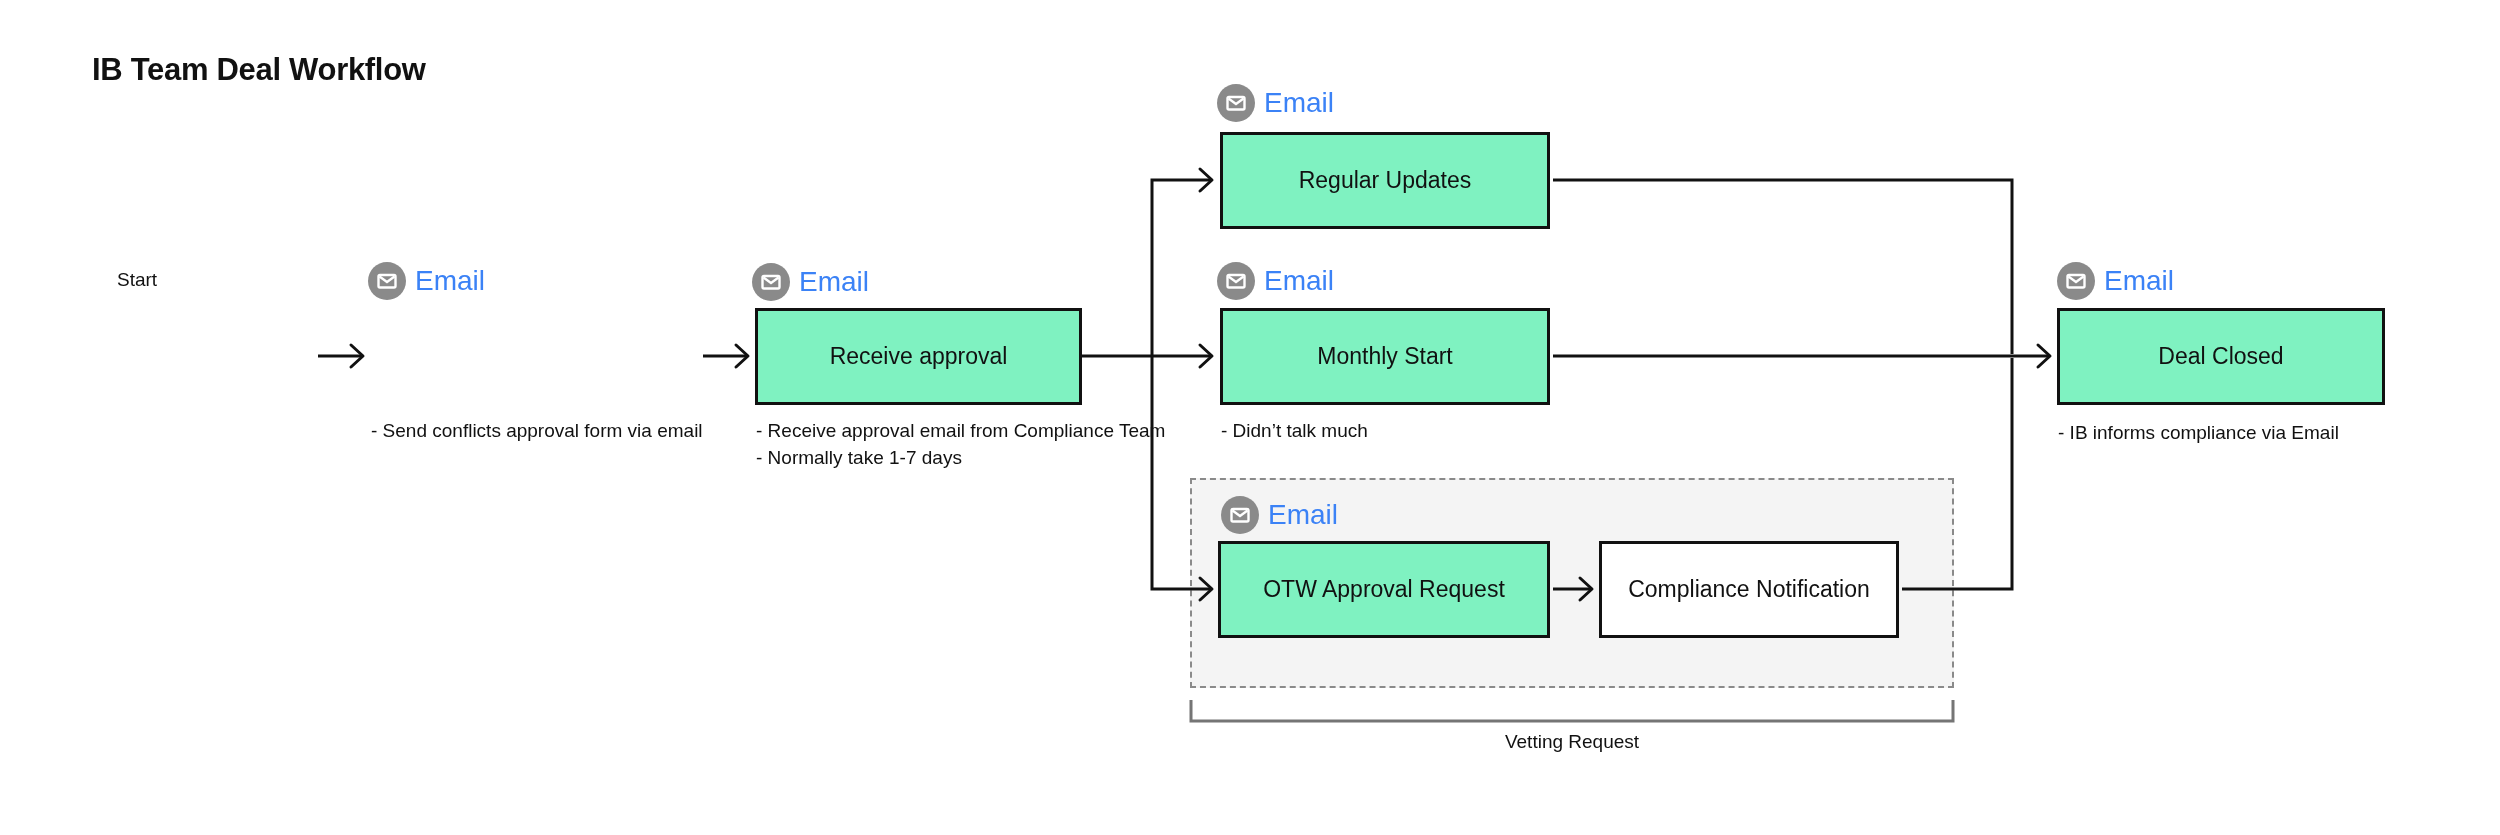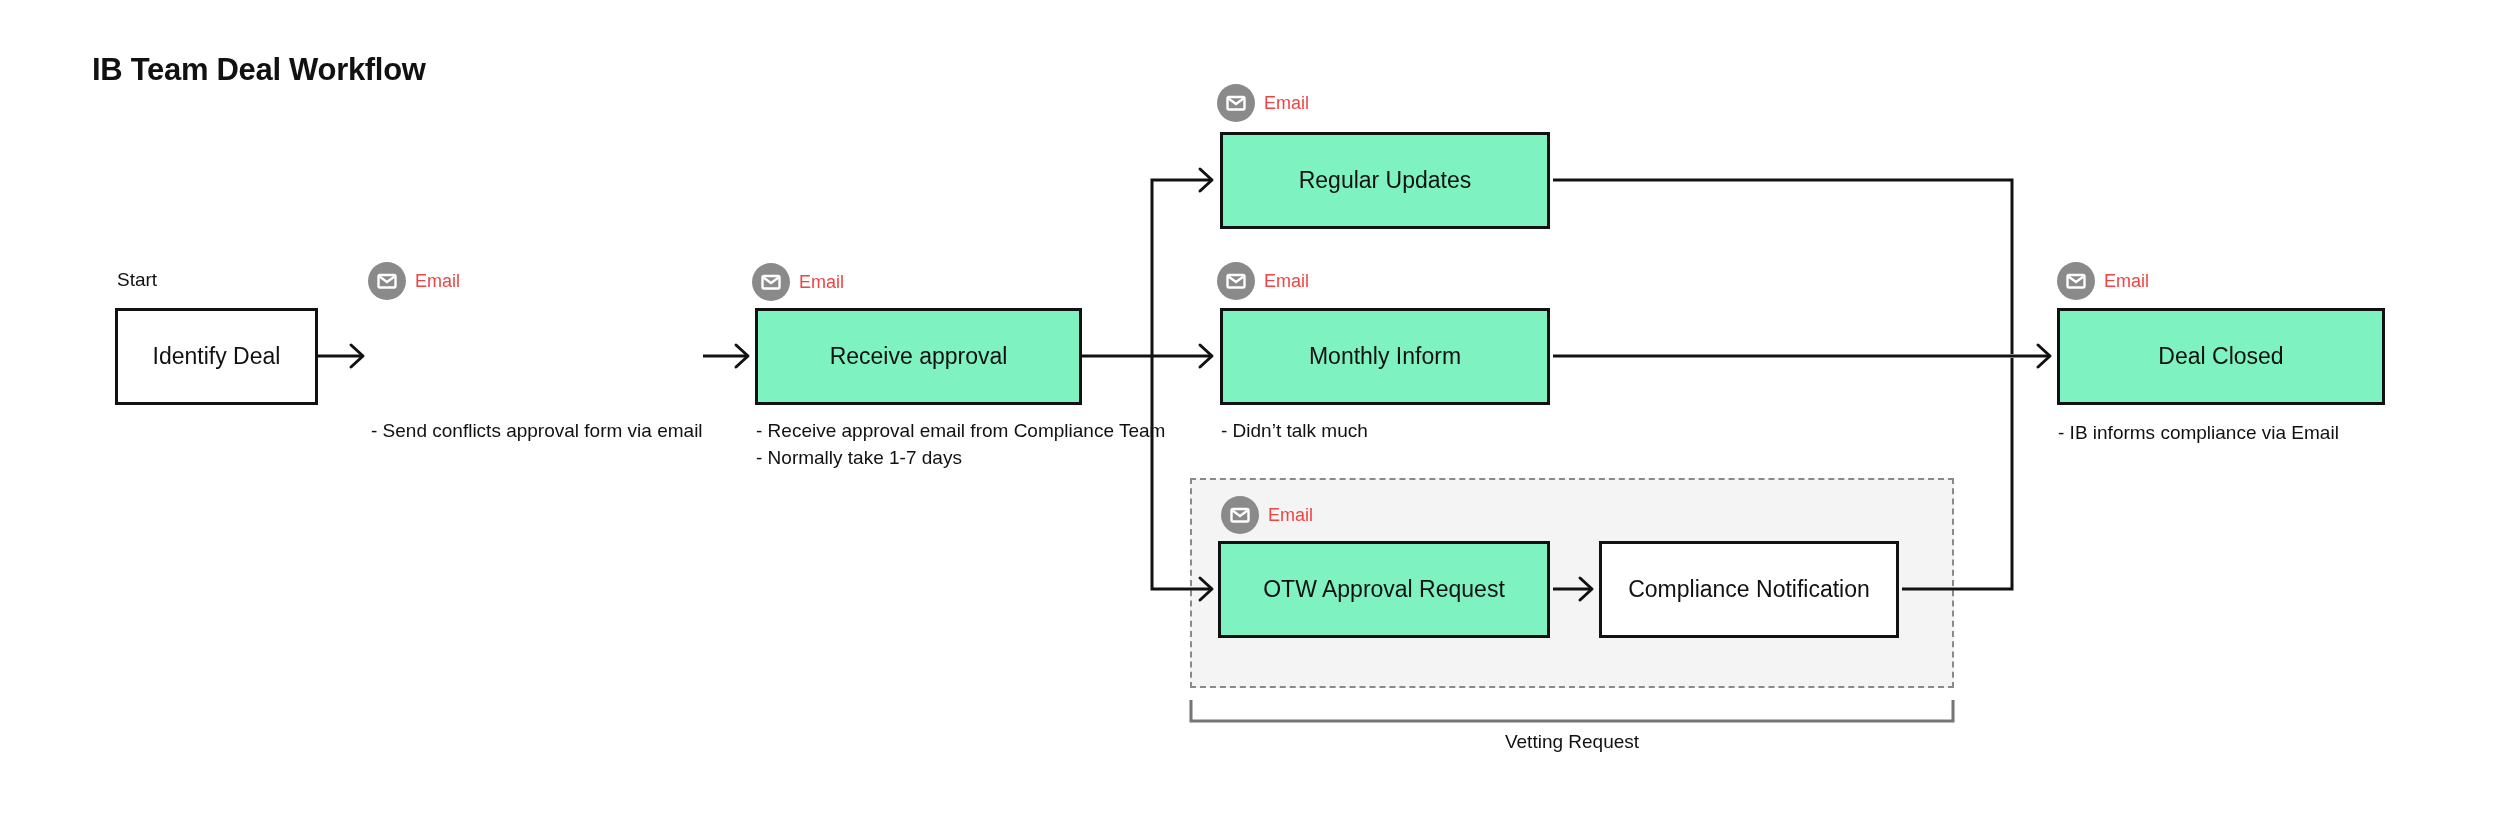--- a/index.html
+++ b/index.html
@@ -67,22 +67,22 @@
   .node.green { background: #7ff2c1; }
   
   .badge {
     position: absolute;
     display: flex;
     align-items: center;
     gap: 9px;
     z-index: 3;
   }
   .badge .badge-label {
-    font-size: 18px;
-    color: #ef4444;
+    font-size: 28px;
+    color: #3b82f6;
   }
   .note {
     position: absolute;
     font-size: 19px;
     line-height: 27px;
     color: #111111;
     z-index: 3;
     white-space: nowrap;
   }
   .vetting-label {
@@ -119,35 +119,32 @@
       <path d="M1553,180 H2012 V354"></path>
       <path d="M1553,356 H2050" marker-end="url(#arrow)"></path>
       <path d="M1553,589 H1592" marker-end="url(#arrow)"></path>
       <path d="M1902,589 H2012 V358"></path>
     </g>
     <path d="M1191,700 V721 H1953 V700" fill="none" stroke="#757575" stroke-width="3"></path>
   </svg>
 
   <div class="small-label" style="left:117px; top:269px;">Start</div>
 
-  <div class="node" style="left:115px; top:308px; width:197px;">
-    <span>Identify Deal</span>
-  </div>
 
 
   <div class="node green" style="left:755px; top:308px; width:321px;">
     <span>Receive approval</span>
   </div>
 
   <div class="node green" style="left:1220px; top:132px; width:324px;">
     <span>Regular Updates</span>
   </div>
 
   <div class="node green" style="left:1220px; top:308px; width:324px;">
-    <span>Monthly Inform</span>
+    <span>Monthly Start</span>
   </div>
 
   <div class="node green" style="left:1218px; top:541px; width:326px;">
     <span>OTW Approval Request</span>
   </div>
 
   <div class="node" style="left:1599px; top:541px; width:294px;">
     <span>Compliance Notification</span>
   </div>
 

